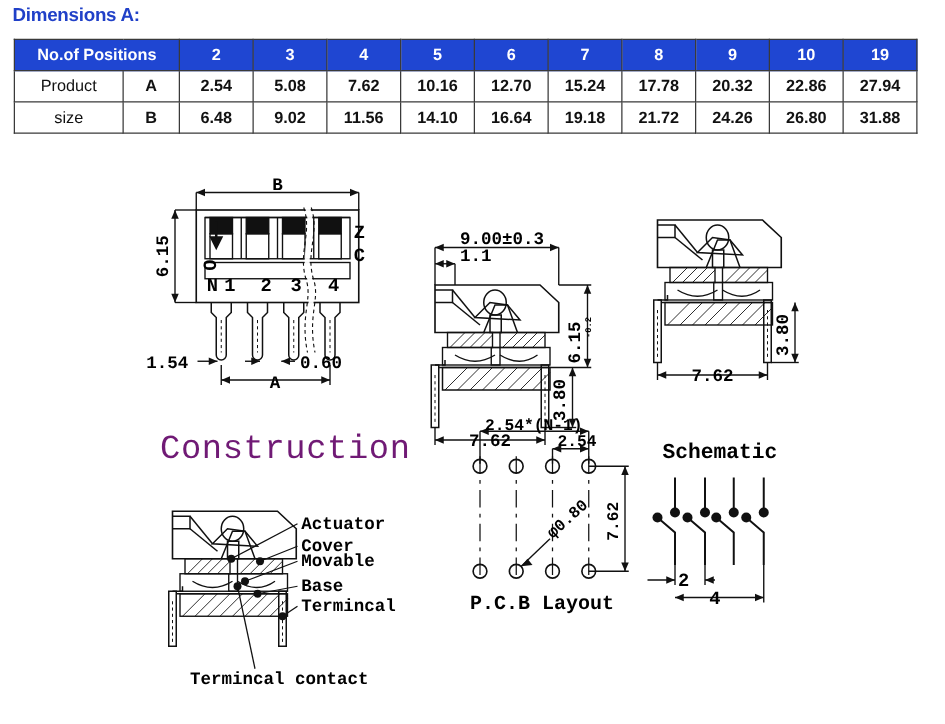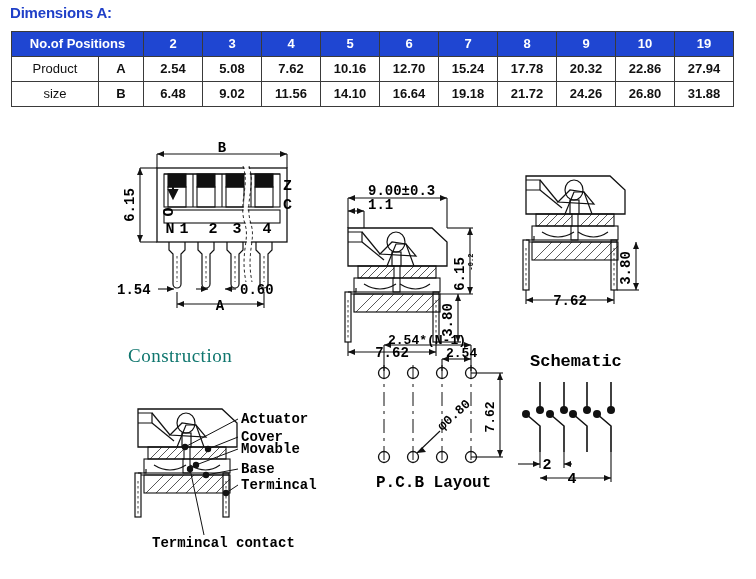--- a/index.html
+++ b/index.html
@@ -22,21 +22,21 @@
   .c-name{width:86px;}
   .c-ab{width:44px;}
   .c-val{width:58px;}
 
   
   .draw{position:absolute;}
   svg{display:block;overflow:visible;}
   .hd{font-family:"Liberation Mono",monospace;font-weight:bold;}
 
   #constr-title{position:absolute;left:128px;top:345px;
-    font-family:Liberation Serif, serif;font-size:19px;color:#0f766e;
+    font-family:Liberation Mono, monospace;font-size:27px;color:#701a75;
     letter-spacing:0.5px;}
 </style>
 </head>
 <body>
 
 <div id="title">Dimensions A:</div>
 
 <table id="dims-table">
   <tbody>
     <tr>

